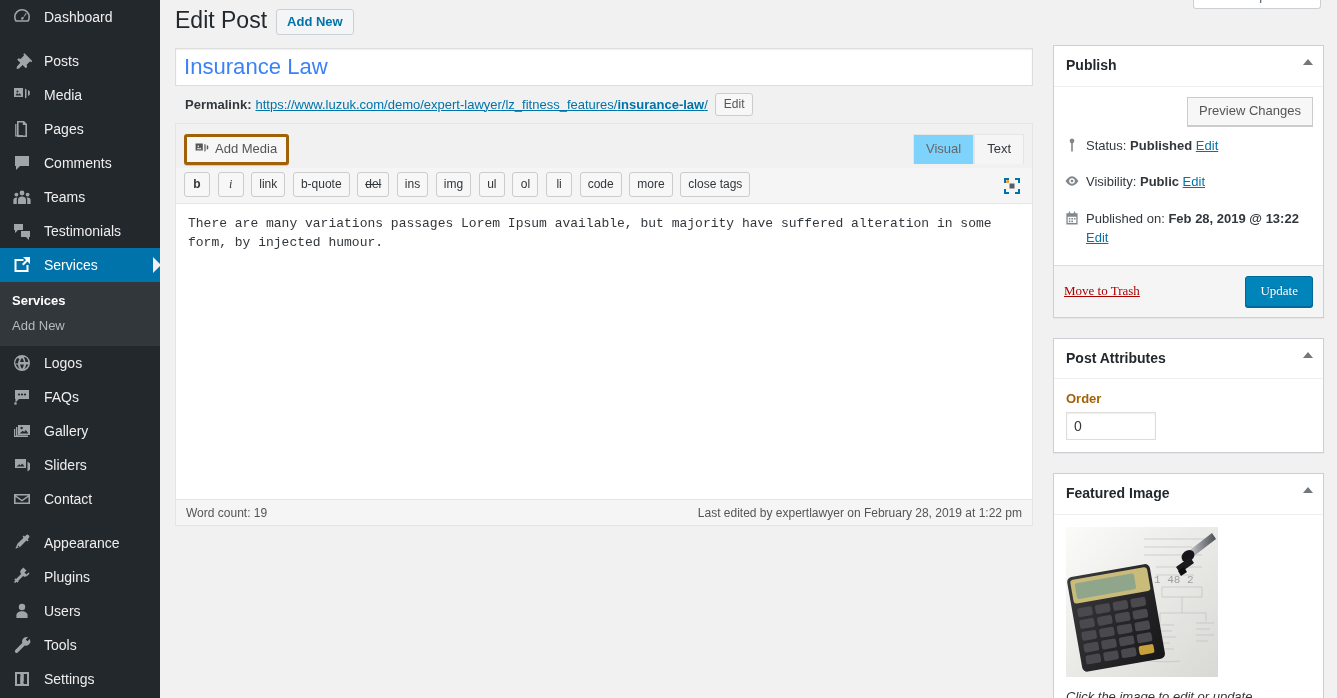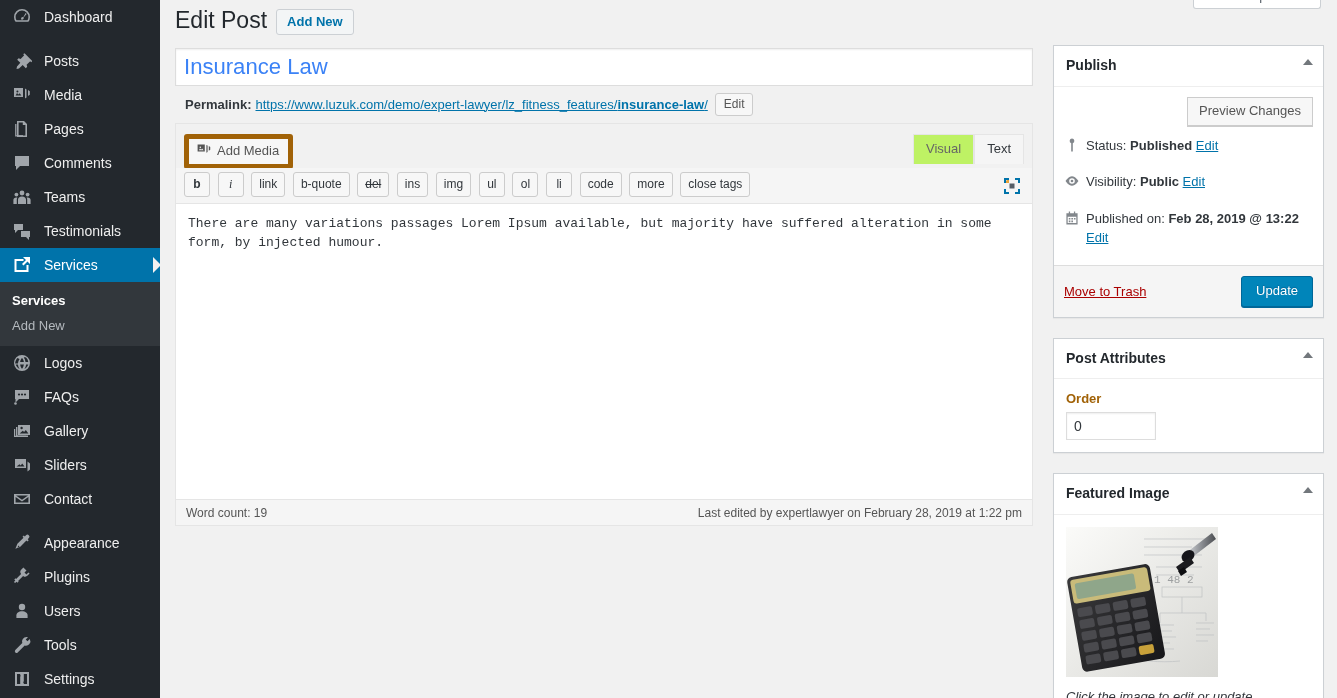--- a/index.html
+++ b/index.html
@@ -172,43 +172,43 @@
     border: 1px solid #e5e5e5;
     background: #fff;
   }
   #wp-content-editor-tools {
     background: #f1f1f1;
     padding: 10px 8px 0 8px;
     position: relative;
     height: 44px;
   }
   #insert-media-button {
-    display: inline-flex; 
+    display: inline-flex; align-items: center;
     padding: 3px 9px 4px 7px;
     background: #f7f7f7;
-    border: 5px solid #a16207;
+    border: 3px solid #a16207;
     border-radius: 3px;
     color: #555;
     font-size: 13px;
     line-height: 18px;
     cursor: pointer;
     box-shadow: 0 1px 0 #ccc;
   }
   #insert-media-button svg { margin-right: 5px; }
   .editor-tabs {
     position: absolute; right: 8px; top: 10px;
     display: flex;
   }
   .editor-tab {
     padding: 5px 12px 6px 12px;
     font-size: 13px;
     line-height: 18px;
     border: 1px solid #e5e5e5;
     border-bottom: none;
-    background: #bef264;
+    background: #7dd3fc;
     color: #666;
     cursor: pointer;
     margin-left: 0;
   }
   .editor-tab.active {
     background: #f5f5f5;
     color: #32373c;
     border-color: #e5e5e5;
   }
   #ed_toolbar {
@@ -327,20 +327,21 @@
   .misc-pub-section a {
     color: #0073aa;
     text-decoration: underline;
     cursor: pointer;
   }
   #major-publishing {
     padding: 10px;
     background: #f5f5f5;
     display: flex; align-items: center; justify-content: space-between;
     min-height: 49px;
+    font-family: Liberation Serif, serif;
   }
   #delete-action a {
     color: #a00;
     text-decoration: underline;
     font-size: 13px;
     cursor: pointer;
   }
   #publish-btn {
     background: #0085ba;
     border: 1px solid #006799;

